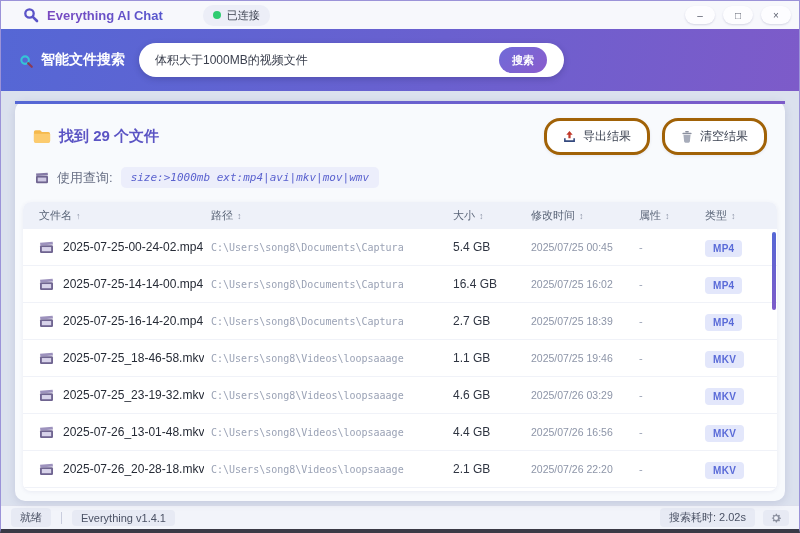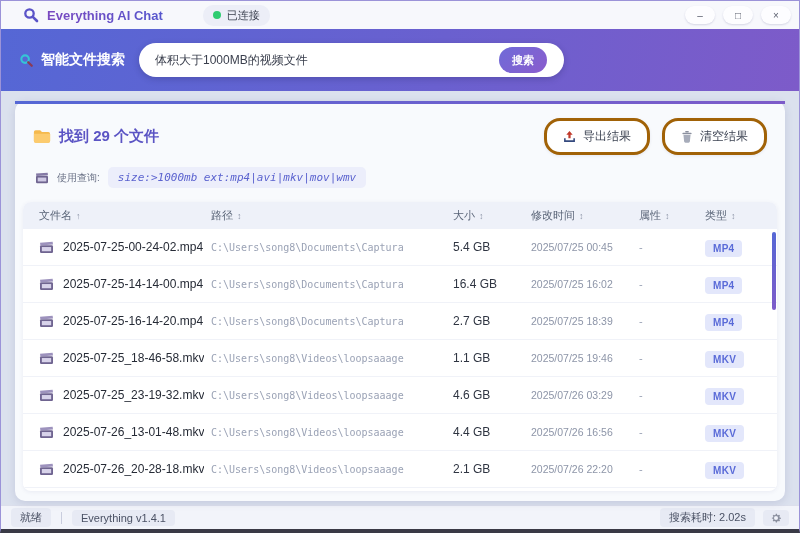--- a/index.html
+++ b/index.html
@@ -16,40 +16,40 @@
   .conn-chip { margin-left:40px; display:flex; align-items:center; gap:6px; background:#eceef7;
     border-radius:10px; padding:3px 10px; font-size:11px; color:#3c4250; }
   .conn-dot { width:8px; height:8px; border-radius:50%; background:#2ecc71; }
   .titlebar-spacer { flex:1; }
   .win-btn { width:30px; height:18px; border-radius:9px; background:#fdfdff; box-shadow:0 1px 2px rgba(60,60,120,.18);
     display:flex; align-items:center; justify-content:center; font-size:10px; color:#5a5f6e; margin-left:8px; cursor:pointer; }
 
   
   .search-bar { height:62px; background:linear-gradient(100deg,#5567d5 0%,#6a60cf 55%,#7d5bc9 100%);
     display:flex; align-items:center; padding:0 18px; flex:0 0 auto; }
-  .search-label { display:flex; align-items:center; gap:7px; color:#fff; font-size:14px; font-weight:bold; white-space:nowrap; }
+  .search-label { display:flex; align-items:flex-end; gap:7px; color:#fff; font-size:14px; font-weight:bold; white-space:nowrap; }
   .search-box { position:relative; margin-left:14px; width:425px; height:34px; }
   .search-input { width:100%; height:100%; border:none; outline:none; border-radius:17px; padding:0 60px 0 16px;
     font-size:12px; color:#3a3f4d; background:#fff; box-shadow:0 2px 6px rgba(30,30,80,.25); font-family:inherit; }
   .search-btn { position:absolute; right:17px; top:4px; bottom:4px; width:48px; border:none; border-radius:13px;
     background:linear-gradient(135deg,#6f6bd8,#8a5ccd); color:#fff; font-size:11px; font-weight:bold; cursor:pointer; font-family:inherit; }
 
   
   .main { flex:1; padding:10px 14px 4px 14px; display:flex; }
   .card { flex:1; background:#f8fafd; border-radius:10px; border-top:3px solid; position:relative;
     border-image:linear-gradient(90deg,#5567d5,#7d5bc9) 1; box-shadow:0 2px 8px rgba(70,70,130,.15);
     display:flex; flex-direction:column; overflow:hidden; }
   .card-head { display:flex; align-items:center; padding:14px 18px 4px 18px; }
   .found-wrap { display:flex; align-items:center; gap:8px; }
   .found-text { font-size:15px; font-weight:bold; color:#5b54c4; }
   .head-actions { margin-left:auto; display:flex; gap:12px; }
   .action-btn { display:flex; align-items:center; gap:7px; background:#fff; border:3px solid #a16207; border-radius:16px;
     padding:7px 16px; font-size:12px; color:#3e4554; cursor:pointer; box-shadow:0 1px 3px rgba(70,70,130,.10); font-family:inherit; }
   .query-row { display:flex; align-items:center; gap:8px; padding:8px 18px 2px 20px; }
-  .query-label { font-size:10px; color:#6a7186; }
+  .query-label { font-size:13px; color:#6a7186; }
   .query-chip { font-family:"DejaVu Sans Mono","Liberation Mono",monospace; font-size:11px; color:#5b63cf;
     background:#eceefb; border-radius:5px; padding:4px 10px; letter-spacing:0;font-style:italic; }
 
   
   .table-wrap { margin:12px 8px 10px 8px; background:#fff; border-radius:8px; box-shadow:0 1px 4px rgba(70,70,130,.08);
     flex:1; overflow:hidden; position:relative; }
   .t-head { display:flex; align-items:center; height:27px; background:#eef1f9; font-size:11px; color:#5a6578; }
   .t-row { display:flex; align-items:center; height:37px; border-bottom:1px solid #f0f2f8; background:#fff; cursor:default; }
   .c-name { flex:0 0 188px; padding-left:16px; display:flex; align-items:center; gap:9px; overflow:hidden; }
   .c-path { flex:1; font-family:"DejaVu Sans Mono","Liberation Mono",monospace; font-size:10px; color:#9aa2b5; overflow:hidden; white-space:nowrap; }

